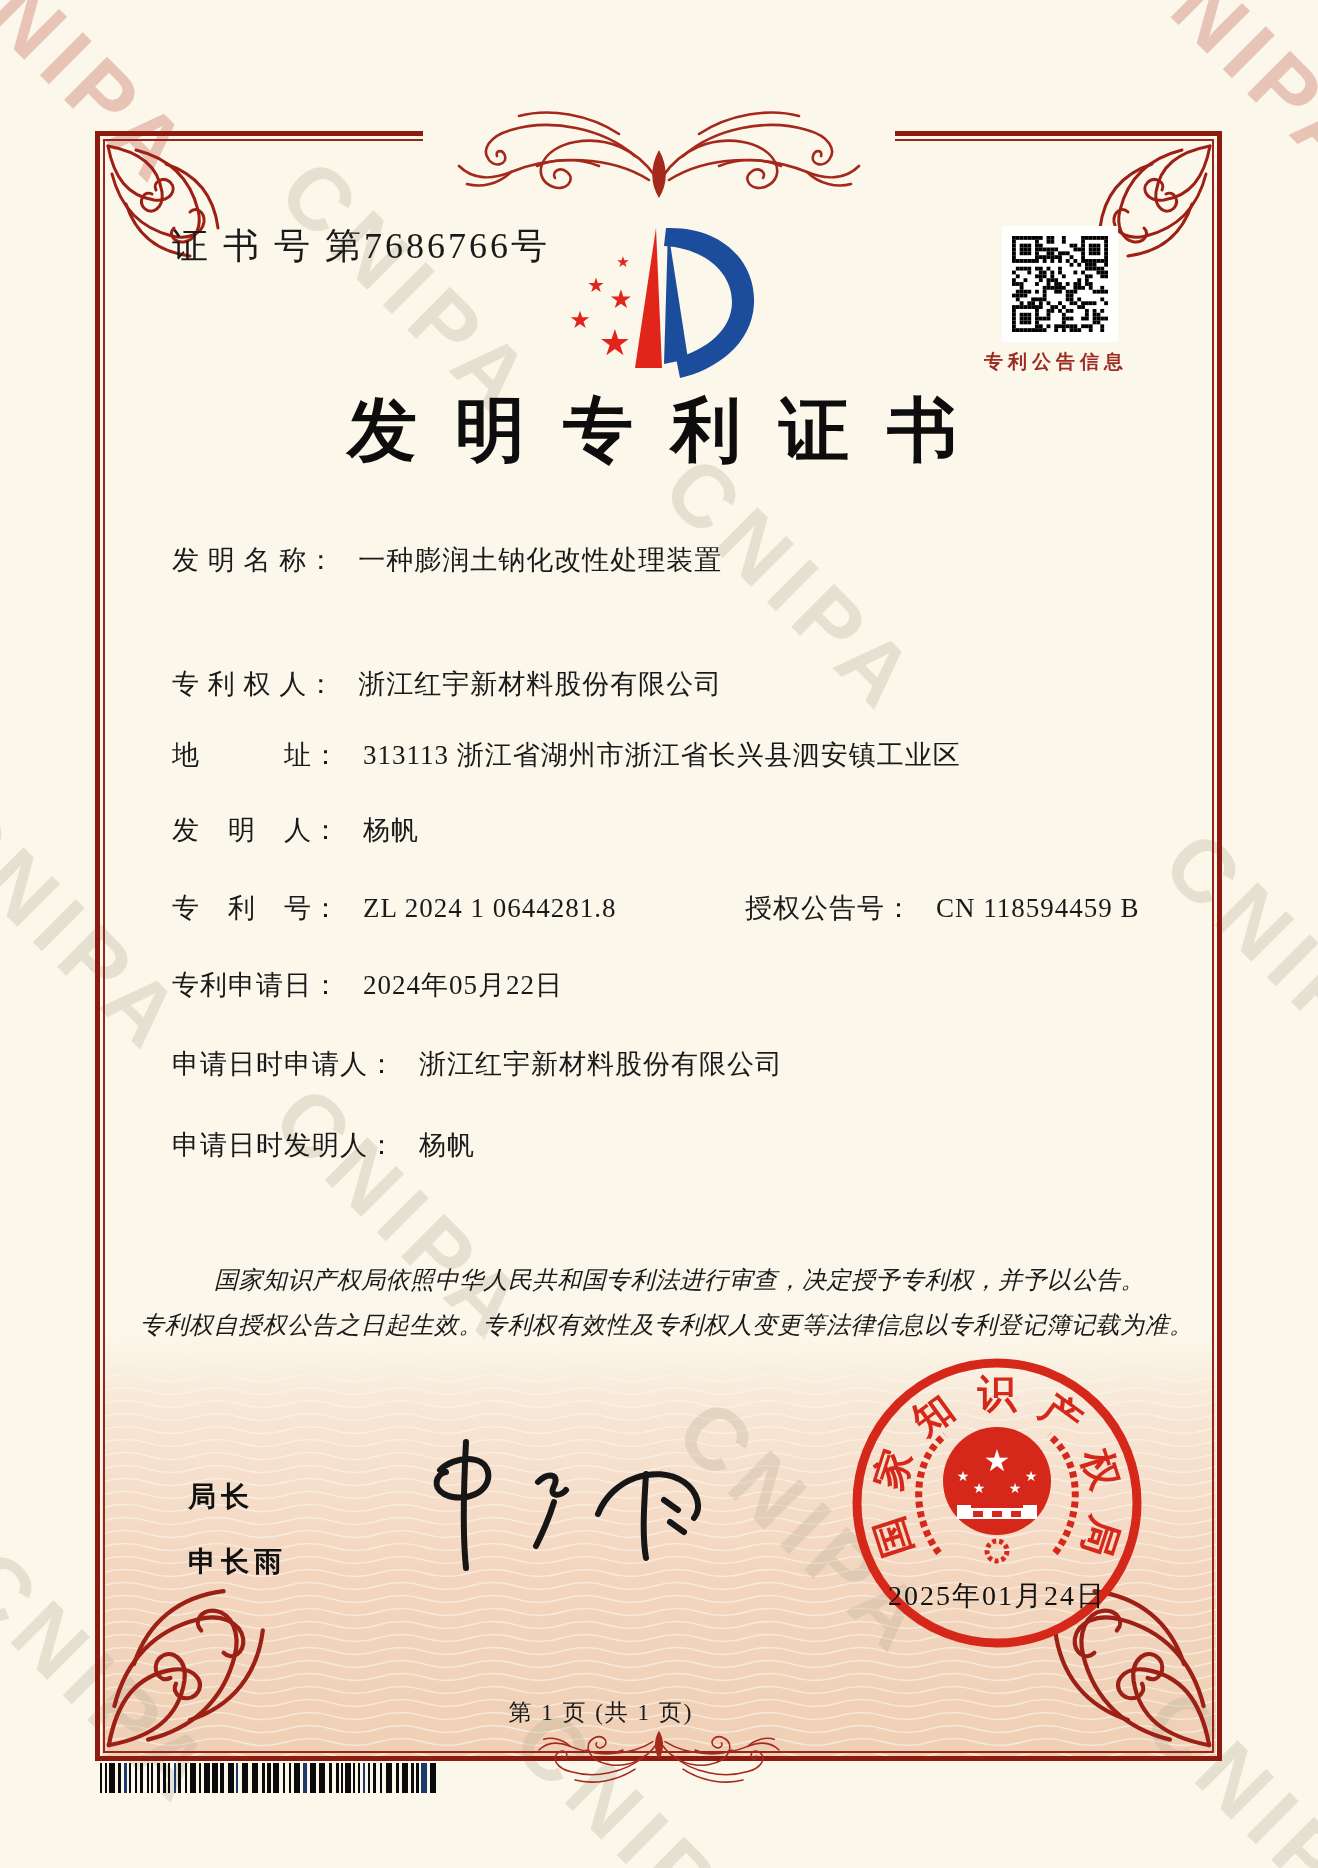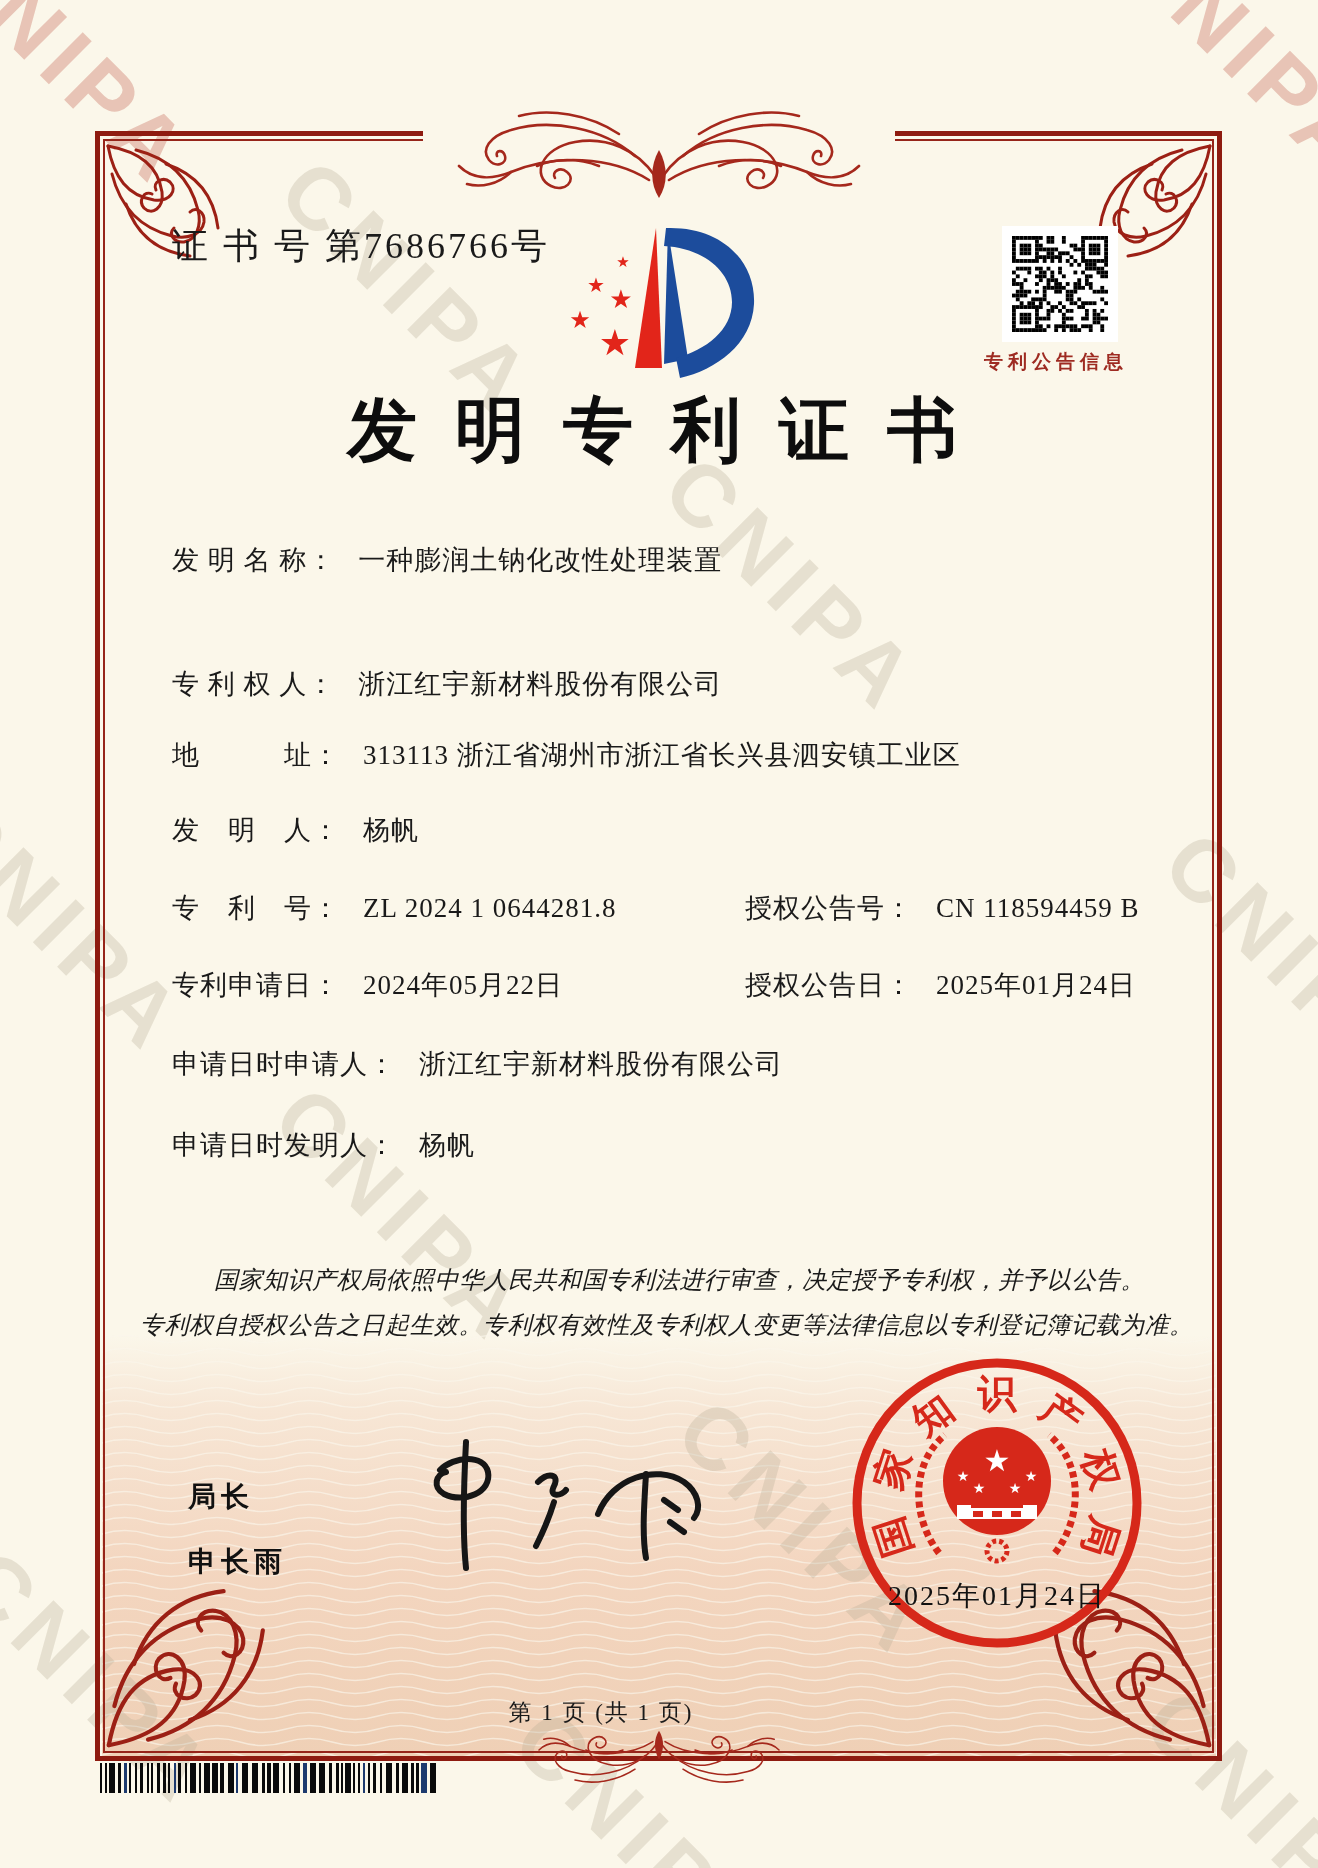--- a/index.html
+++ b/index.html
@@ -484,23 +484,20 @@
   </div>
   <div class="row" style="top:890px">
     <span>专　利　号：</span><span class="val">ZL 2024 1 0644281.8</span>
   </div>
   <div class="row rcol" style="top:890px">
     <span>授权公告号：</span><span class="val">CN 118594459 B</span>
   </div>
   <div class="row" style="top:967px">
     <span>专利申请日：</span><span class="val">2024年05月22日</span>
   </div>
-  <div class="row rcol" style="top:967px">
-    <span>授权公告日：</span><span class="val">2025年01月24日</span>
-  </div>
   <div class="row" style="top:1046px">
     <span>申请日时申请人：</span><span class="val">浙江红宇新材料股份有限公司</span>
   </div>
   <div class="row" style="top:1127px">
     <span>申请日时发明人：</span><span class="val">杨帆</span>
   </div>
 
   <div class="legal indent" style="top:1264px">国家知识产权局依照中华人民共和国专利法进行审查，决定授予专利权，并予以公告。</div>
   <div class="legal" style="top:1309px">专利权自授权公告之日起生效。专利权有效性及专利权人变更等法律信息以专利登记簿记载为准。</div>
 

